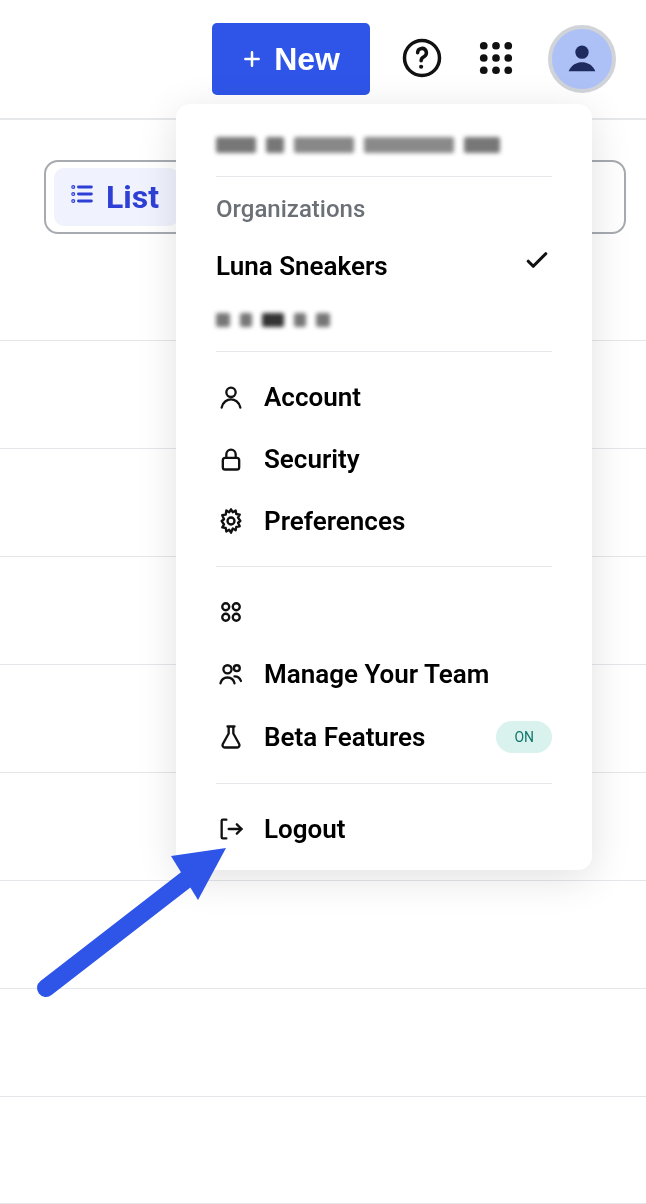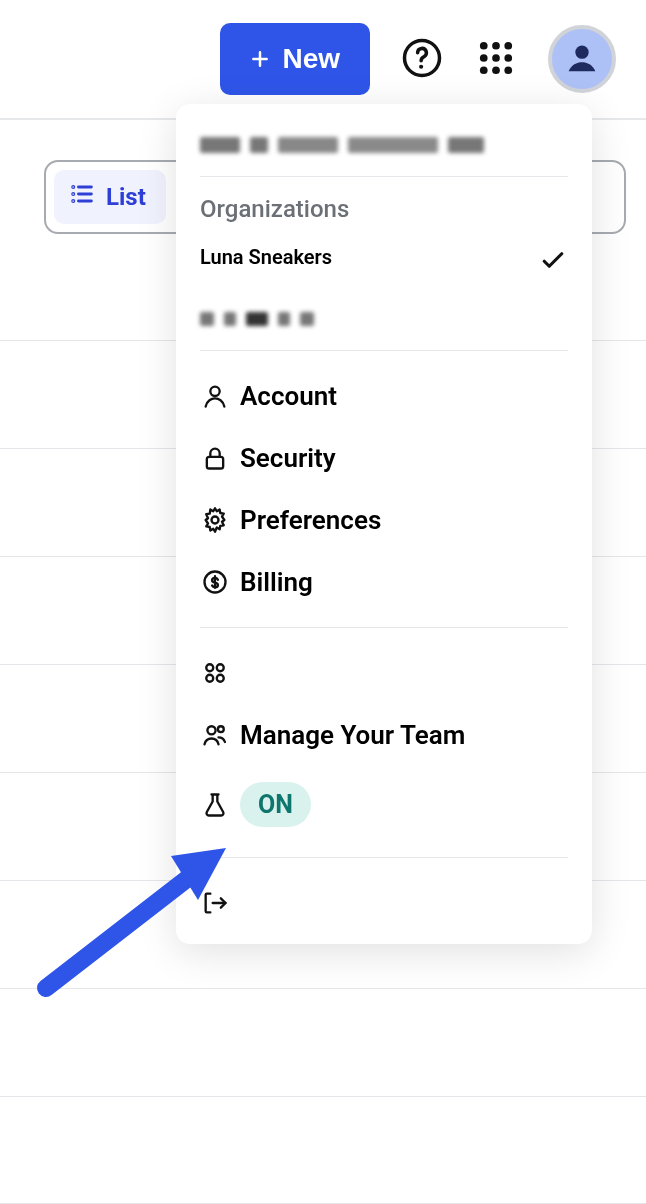--- a/index.html
+++ b/index.html
@@ -1,36 +1,36 @@
 <!DOCTYPE html>
 <html><head>
   <meta charset="utf-8">
   <style>
     * { box-sizing: border-box; margin: 0; padding: 0; }
     html, body { width: 646px; height: 1204px; background: #fff; font-family: -apple-system, BlinkMacSystemFont, "Segoe UI", Roboto, Helvetica, Arial, sans-serif; overflow: hidden; position: relative; }
     .toolbar { position: absolute; top: 0; left: 0; right: 0; height: 120px; background: #fff; display: flex; align-items: center; justify-content: flex-end; gap: 30px; padding-right: 30px; border-bottom: 2px solid #e7e8ea; }
-    .new-btn { display: inline-flex; align-items: center; gap: 12px; background: #2e55e8; color: #fff; border: none; border-radius: 10px; height: 72px; padding: 0 30px; font-size: 28px; font-weight: 600; cursor: pointer; text-align: right; }
+    .new-btn { display: inline-flex; align-items: center; gap: 12px; background: #2e55e8; color: #fff; border: none; border-radius: 5px; height: 72px; padding: 0 30px; font-size: 32px; font-weight: 600; cursor: pointer; text-align: right; }
     .new-btn .plus { width: 20px; height: 20px; display: inline-flex; align-items: center; justify-content: center; }
     .icon-btn { width: 44px; height: 44px; display: inline-flex; align-items: center; justify-content: center; background: none; border: none; cursor: pointer; }
     .avatar-btn { width: 68px; height: 68px; border-radius: 50%; border: 4px solid #d0d3d8; background: #aec1f7; display: inline-flex; align-items: center; justify-content: center; cursor: pointer; }
     .list-chip { position: absolute; top: 160px; left: 44px; right: 20px; height: 74px; border: 2px solid #a7aaaf; border-radius: 14px; display: flex; align-items: center; padding-left: 8px; }
-    .list-inner { display: inline-flex; align-items: center; gap: 10px; background: #f0f3fe; border-radius: 10px; padding: 10px 20px 10px 14px; color: #2e3fd5; font-size: 24px; font-weight: 700; }
+    .list-inner { display: inline-flex; align-items: center; gap: 10px; background: #f0f3fe; border-radius: 10px; padding: 10px 20px 10px 14px; color: #2e3fd5; font-size: 32px; font-weight: 700; }
     .bg-rows { position: absolute; top: 340px; left: 0; right: 0; }
     .bg-row { height: 108px; border-top: 1px solid #e4e6ea; }
-    .dropdown { position: absolute; top: 104px; left: 176px; width: 416px; background: #fff; border-radius: 14px; box-shadow: 0 8px 40px rgba(0,0,0,0.12); padding: 24px 0 10px; }
+    .dropdown { position: absolute; top: 104px; left: 176px; width: 416px; background: #fff; border-radius: 14px; box-shadow: 0 8px 40px rgba(0,0,0,0.12); padding: 24px 16px 10px; }
     .dd-section { padding: 0 24px; }
     .dd-obscured { height: 34px; display:flex; align-items:center; }
     .dd-obscured .blk { display:inline-block; background:#777; height:16px; margin-right:10px; border-radius:2px; filter: blur(2px); }
     .dd-hr { border: none; border-top: 1px solid #e5e7eb; margin: 14px 24px; }
     .dd-heading { color: #6b6f76; font-size: 24px; font-weight: 500; margin: 18px 0 8px; }
-    .dd-org { display:flex; align-items:flex-start; justify-content:space-between; padding: 14px 0; font-size: 20px; font-weight: 600; cursor: pointer; }
-    .dd-item { display:flex; align-items:center; gap: 10px; padding: 16px 24px; font-size: 26px; font-weight: 600; cursor: pointer; }
+    .dd-org { display:flex; align-items:flex-end; justify-content:space-between; padding: 14px 0; font-size: 26px; font-weight: 600; cursor: pointer; }
+    .dd-item { display:flex; align-items:center; gap: 18px; padding: 16px 24px; font-size: 26px; font-weight: 600; cursor: pointer; }
     .dd-item .label { flex: 1; }
     .dd-item .icon-wrap { width: 30px; height: 30px; display:flex; align-items:center; justify-content:center; color:#111; }
-    .beta-pill { background: #d9f2ee; color: #0f766e; font-weight: 700; font-size: 25px; border-radius: 999px; padding: 8px 18px; }
+    .beta-pill { background: #d9f2ee; color: #0f766e; font-weight: 400; font-size: 14px; border-radius: 999px; padding: 8px 18px; }
     .arrow-annot { position: absolute; left: 26px; top: 808px; width: 200px; height: 200px; pointer-events: none; }
   </style>
 </head>
 <body>
 
 <div class="toolbar">
   <button class="new-btn">
     <span class="plus">
       <svg viewBox="0 0 24 24" width="22" height="22" stroke="#fff" stroke-width="3" fill="none" stroke-linecap="round">
           <path d="M12 4v16M4 12h16"></path>
@@ -150,29 +150,20 @@
   </div>
   <div class="dd-item">
     <span class="icon-wrap">
       <svg viewBox="0 0 24 24" width="28" height="28" stroke="#111" stroke-width="2" fill="none" stroke-linecap="round" stroke-linejoin="round">
           <circle cx="12" cy="12" r="3"></circle>
           <path d="M12 2l1.5 2.5L16 3l.5 3 3 .5-1.5 2.5L20 12l-2 1.5 1.5 3-3 .5-.5 3-2.5-1.5L12 22l-1.5-2.5L8 21l-.5-3-3-.5 1.5-2.5L4 12l2-1.5L4.5 7l3-.5L8 3l2.5 1.5z"></path>
         </svg>
     </span>
     <span class="label">Preferences</span>
   </div>
-  <div class="dd-item">
-    <span class="icon-wrap">
-      <svg viewBox="0 0 24 24" width="28" height="28" stroke="#111" stroke-width="2" fill="none" stroke-linecap="round" stroke-linejoin="round">
-          <circle cx="12" cy="12" r="9"></circle>
-          <path d="M12 7v10M9.5 15c.5 1 1.5 1.5 2.5 1.5 1.5 0 2.5-.8 2.5-2s-1-1.7-2.5-2-2.5-.8-2.5-2 1-2 2.5-2c1 0 2 .5 2.5 1.5"></path>
-        </svg>
-    </span>
-    <span class="label">Billing</span>
-  </div>
 
   <hr class="dd-hr">
 
   <div class="dd-item">
     <span class="icon-wrap">
       <svg viewBox="0 0 24 24" width="28" height="28" stroke="#111" stroke-width="2" fill="none">
           <circle cx="7.5" cy="7.5" r="3"></circle>
           <circle cx="16.5" cy="7.5" r="3"></circle>
           <circle cx="7.5" cy="16.5" r="3"></circle>
           <circle cx="16.5" cy="16.5" r="3"></circle>
@@ -189,33 +180,35 @@
         </svg>
     </span>
     <span class="label">Manage Your Team</span>
   </div>
   <div class="dd-item">
     <span class="icon-wrap">
       <svg viewBox="0 0 24 24" width="28" height="28" stroke="#111" stroke-width="2" fill="none" stroke-linecap="round" stroke-linejoin="round">
           <path d="M9 3h6M10 3v6l-5 9a2 2 0 0 0 1.8 3h10.4a2 2 0 0 0 1.8-3l-5-9V3"></path>
         </svg>
     </span>
+    <span class="label">Beta Features</span>
     <span class="beta-pill">ON</span>
   </div>
 
   <hr class="dd-hr">
 
   <div class="dd-item">
     <span class="icon-wrap">
       <svg viewBox="0 0 24 24" width="28" height="28" stroke="#111" stroke-width="2" fill="none" stroke-linecap="round" stroke-linejoin="round">
           <path d="M8 4h-3a1 1 0 0 0-1 1v14a1 1 0 0 0 1 1h3"></path>
           <path d="M10 12h11"></path>
           <path d="M17 8l4 4-4 4"></path>
         </svg>
     </span>
+    <span class="label">Logout</span>
   </div>
 </div>
 
 <svg class="arrow-annot" viewBox="0 0 200 200">
   <defs>
     <marker id="ah" markerWidth="12" markerHeight="12" refX="9" refY="6" orient="auto">
       <path d="M0 0 L12 6 L0 12 z" fill="#2e55e8"></path>
     </marker>
   </defs>
   <line x1="20" y1="180" x2="175" y2="60" stroke="#2e55e8" stroke-width="18" stroke-linecap="round"></line>

